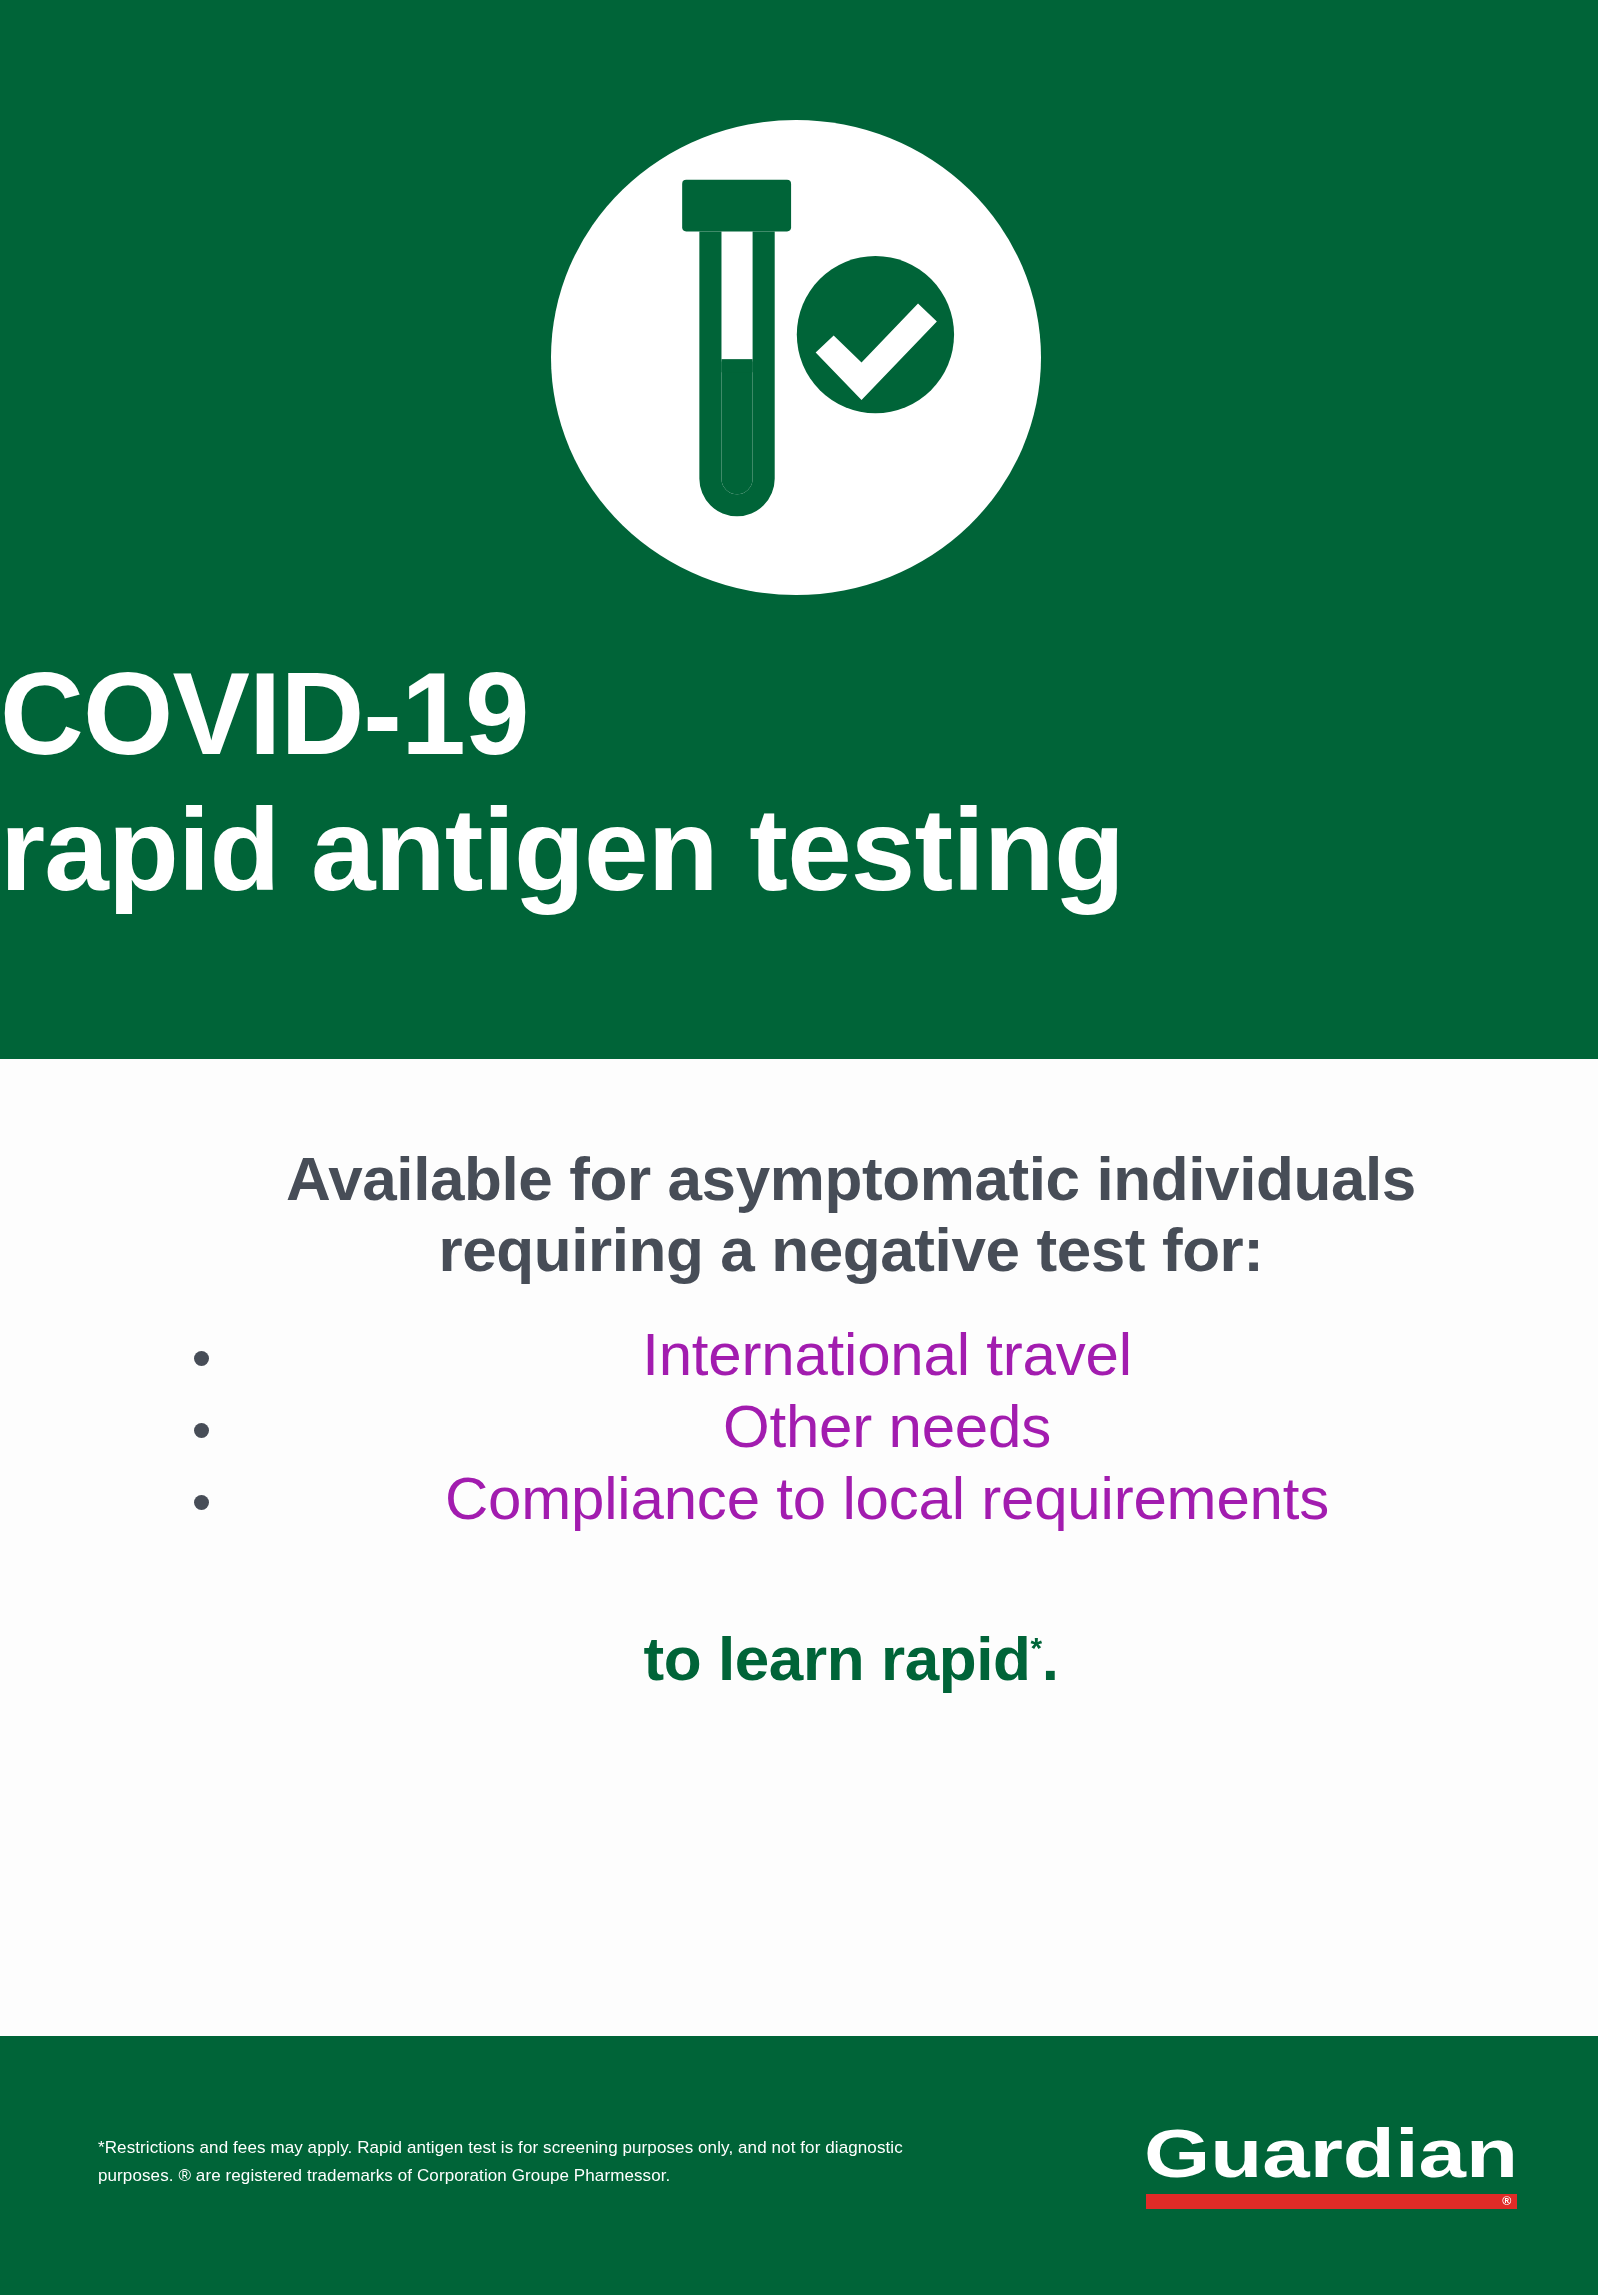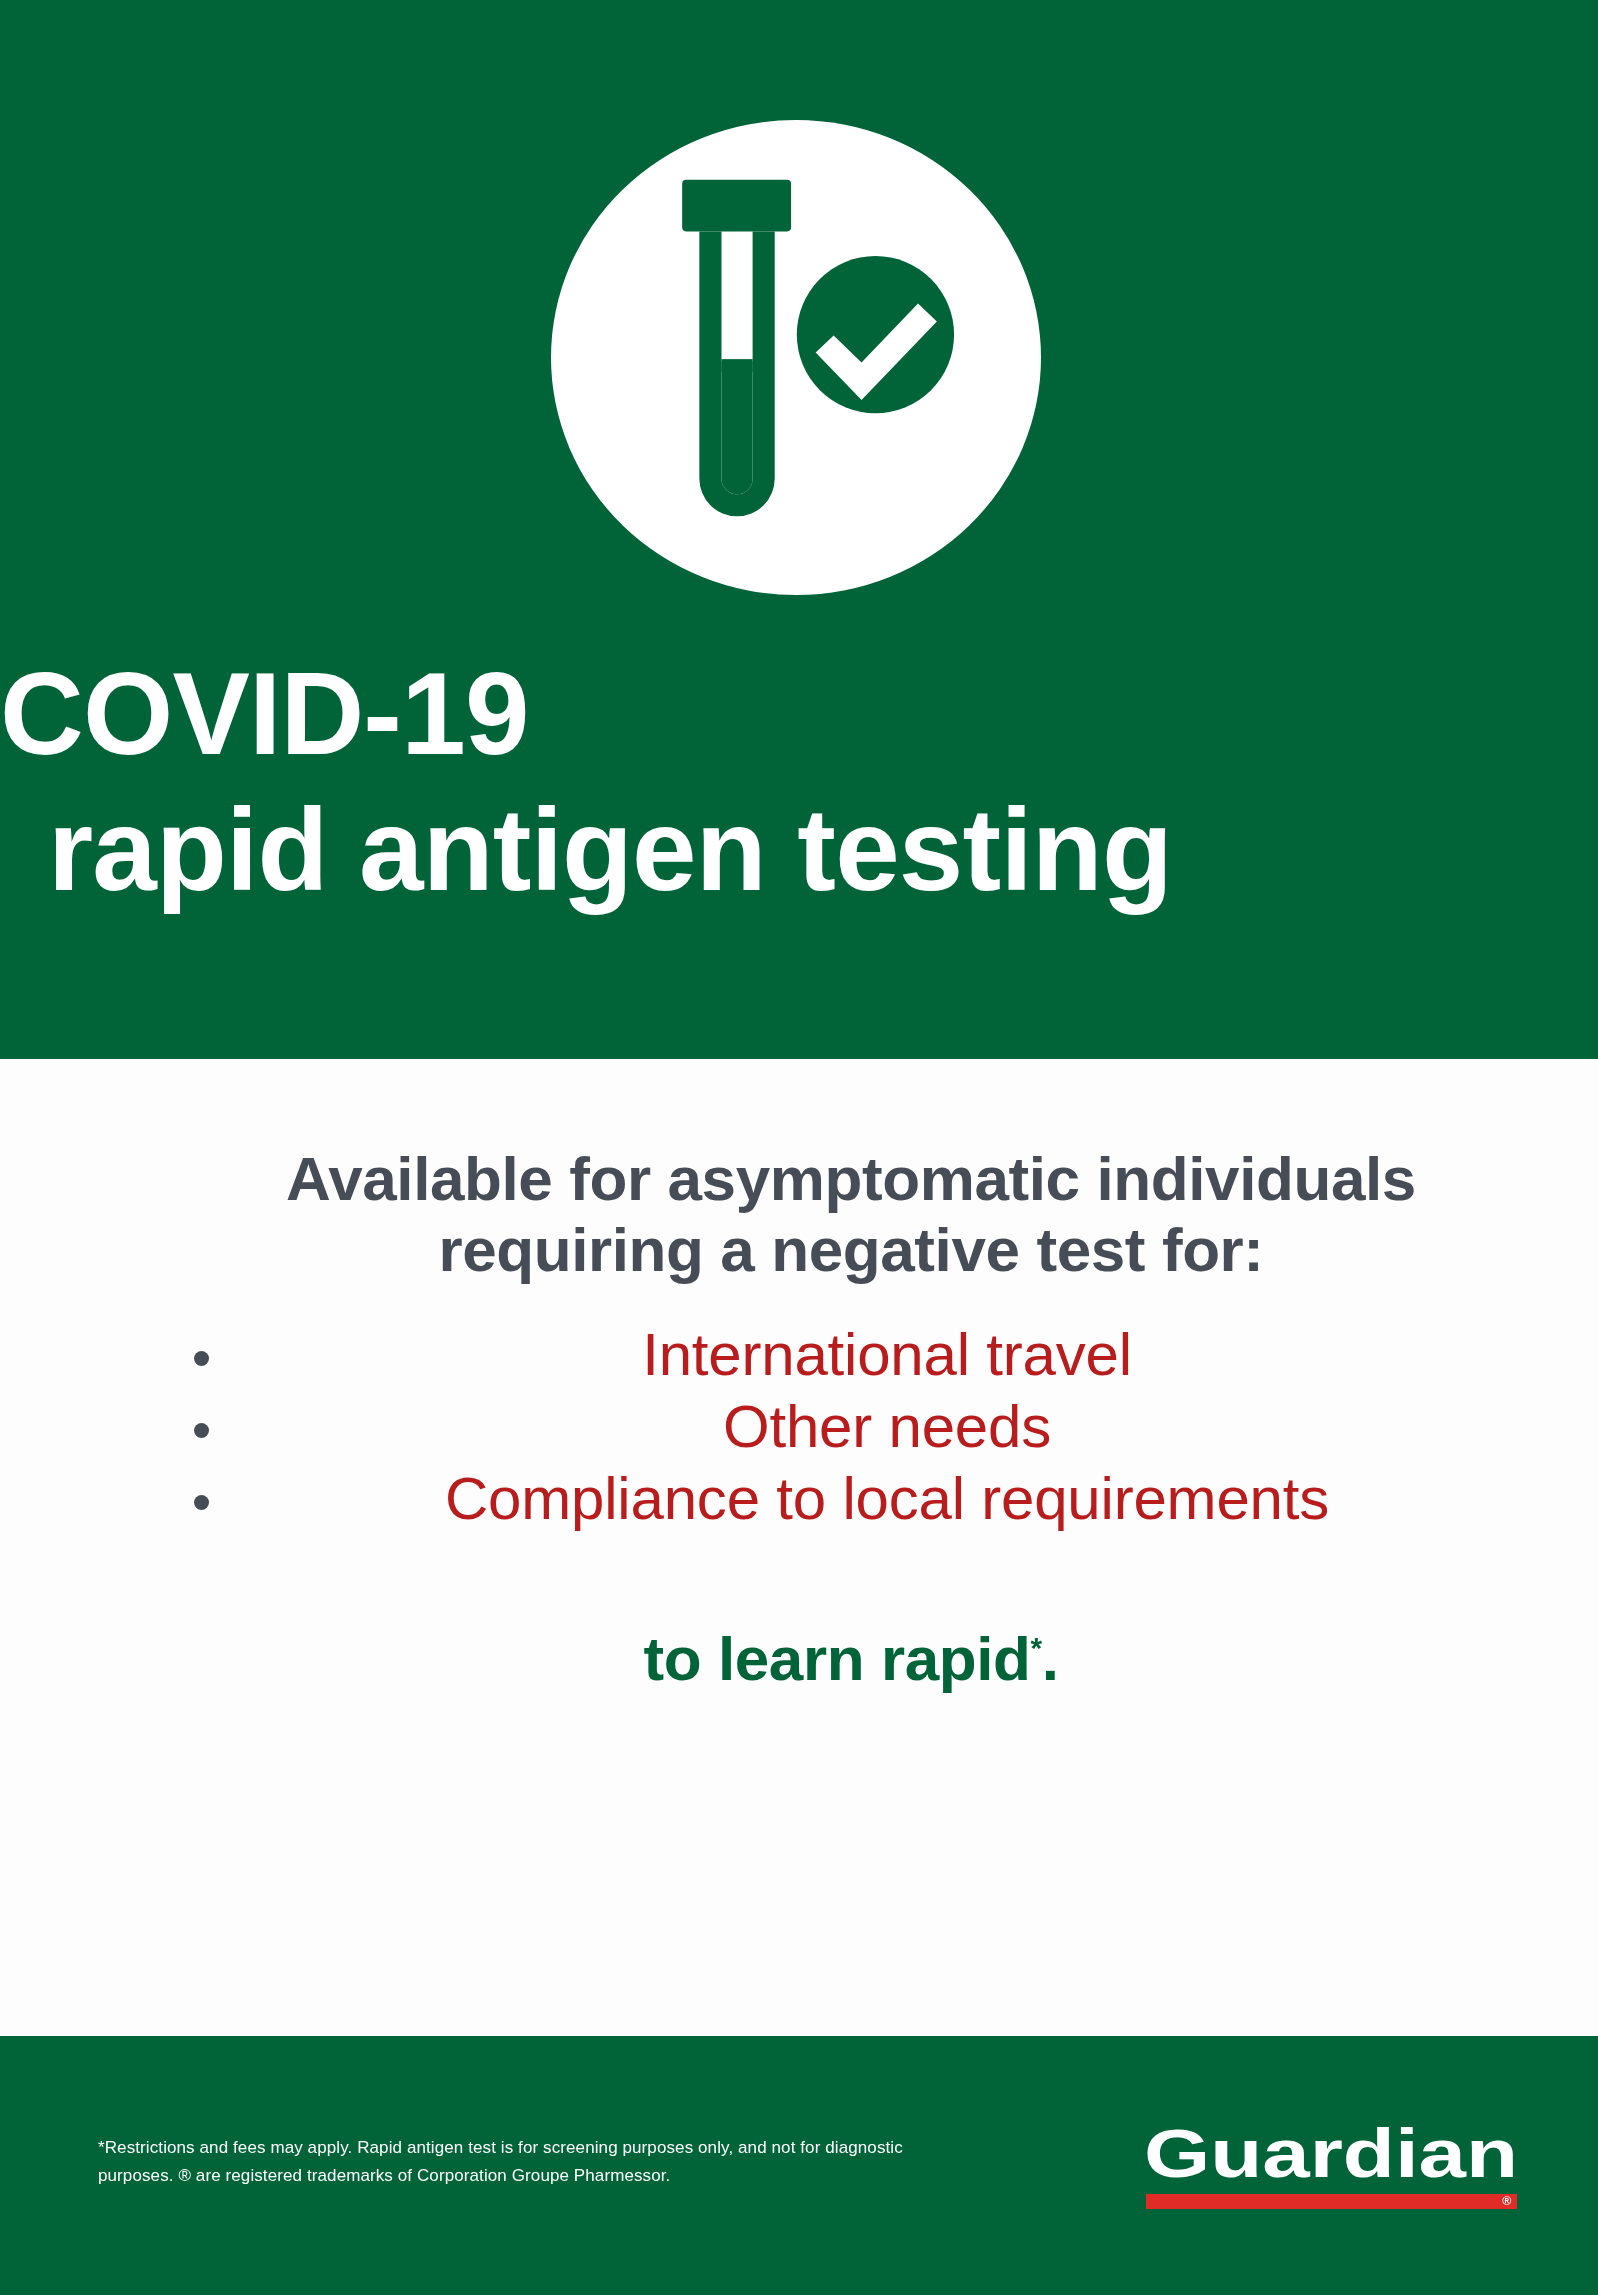--- a/index.html
+++ b/index.html
@@ -64,21 +64,20 @@
     white-space: nowrap;
   }
   .title-line2 {
     font-size: 116px;
     font-weight: bold;
     line-height: 1.0;
     letter-spacing: -0.8px;
     font-stretch: condensed;
     margin-top: 19.7px;
     white-space: nowrap;
-    padding-left: 48px;
   }
 
   
   .body-band {
     position: absolute;
     left: 0;
     top: 1059px;
     width: 1599px;
     height: 976px;
     background: #fdfdfd;
@@ -97,21 +96,21 @@
     font-size: 62px;
     font-weight: bold;
     line-height: 1.14;
     letter-spacing: -0.4px;
   }
 
   .bullets {
     list-style: none;
     margin: 36px 0 0 0;
     padding: 0;
-    color: #b91c1c;
+    color: #a21caf;
   }
   .bullets li {
     position: relative;
     font-size: 60px;
     font-weight: normal;
     line-height: 1.13;
     padding-left: 72px;
     margin-bottom: 4.1px;
     letter-spacing: -0.2px;
   }

